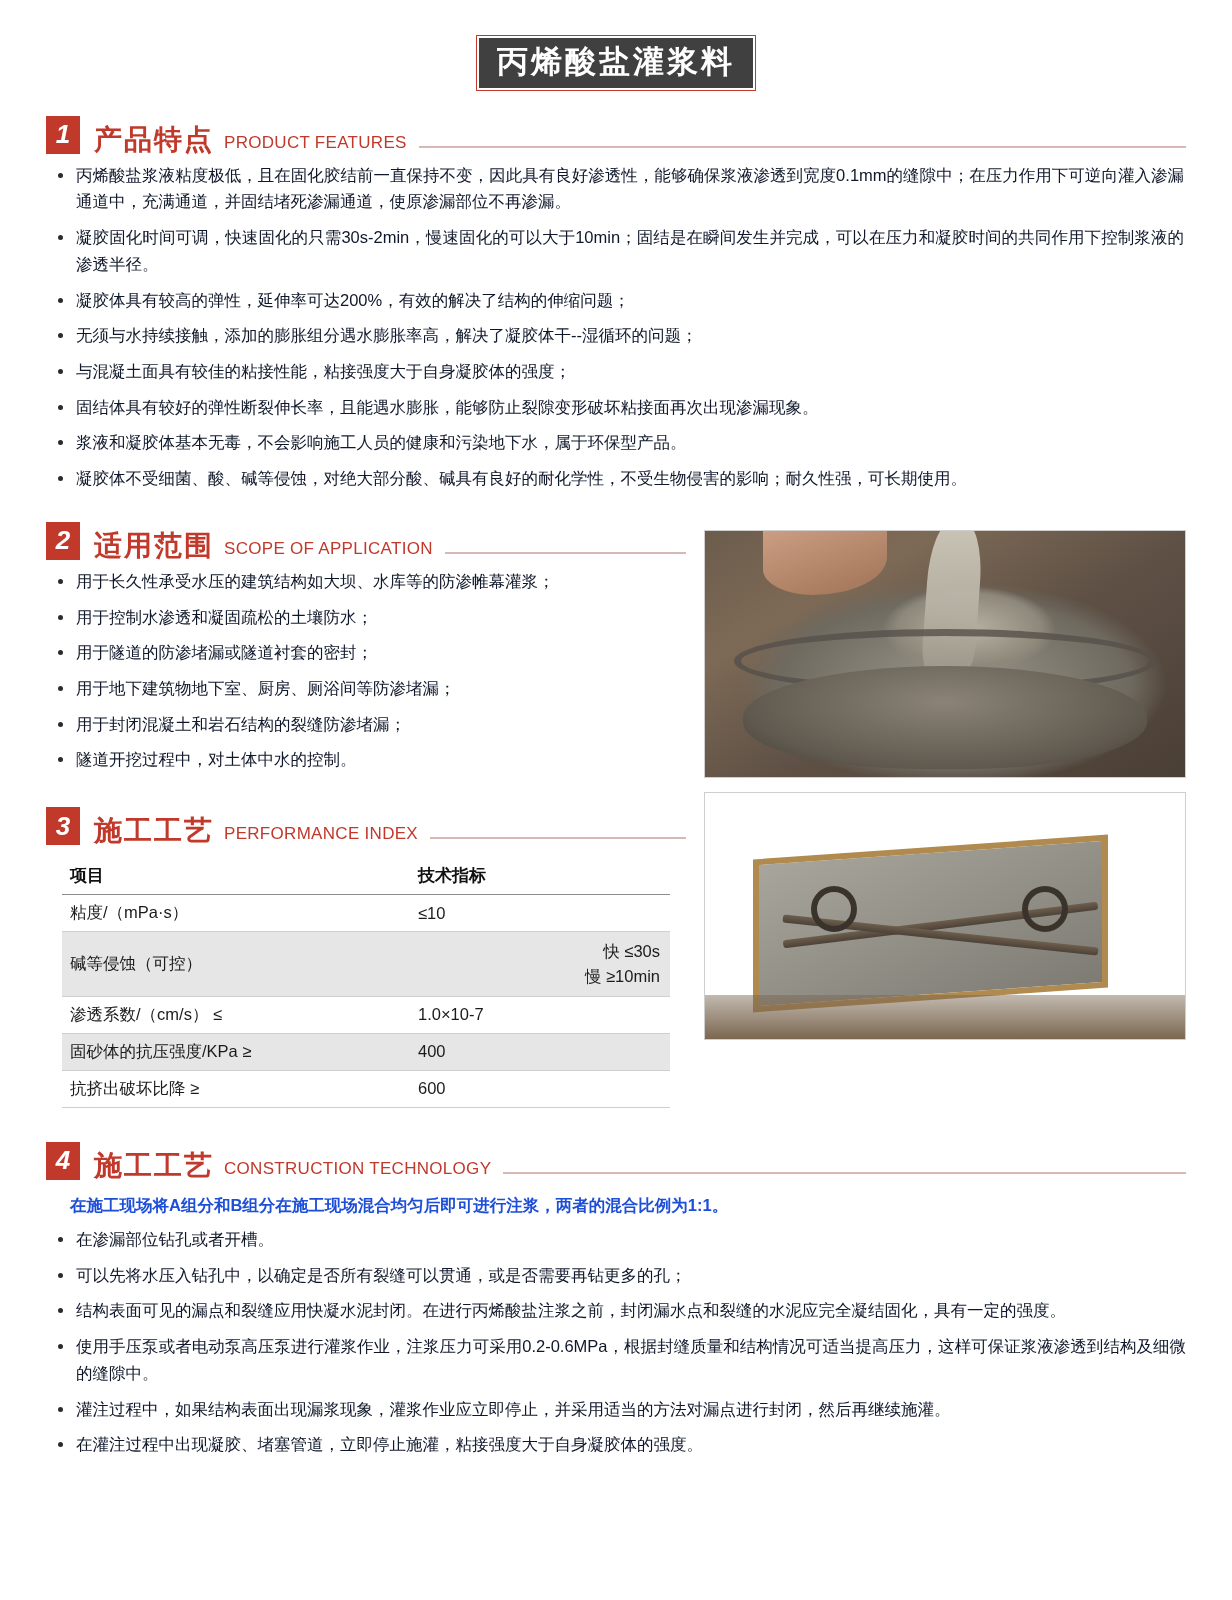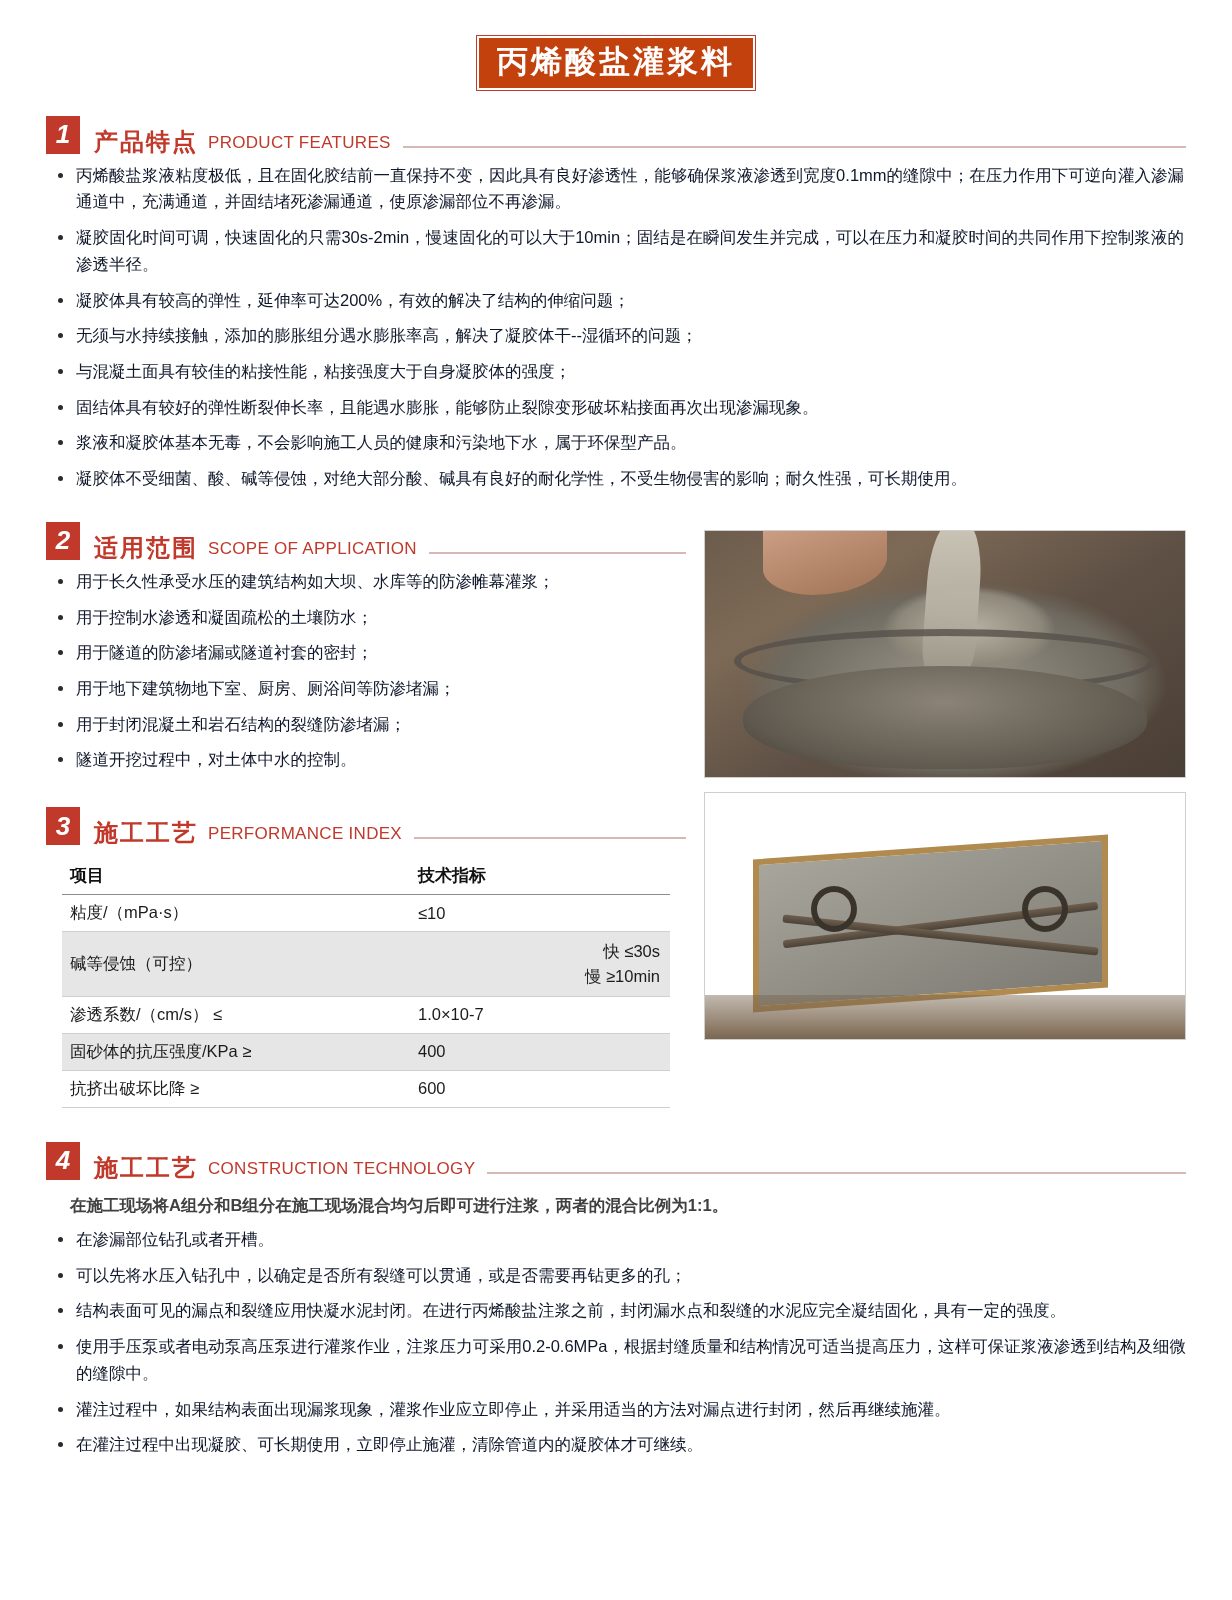--- a/index.html
+++ b/index.html
@@ -22,21 +22,21 @@
     box-sizing: border-box;
   }
 
   
   .doc-title-wrap {
     text-align: center;
     padding-top: 36px;
   }
   .doc-title {
     display: inline-block;
-    background: #c2410c;
+    background: #404040;
     color: #ffffff;
     font-size: 31px;
     font-weight: bold;
     letter-spacing: 3px;
     padding: 6px 18px 8px 18px;
     line-height: 1.15;
     border: 2px solid #ffffff;
     box-shadow: 0 0 0 1px #c0392b;
   }
 
@@ -55,21 +55,21 @@
     font-size: 26px;
     font-weight: bold;
     display: flex;
     align-items: center;
     justify-content: center;
     margin-right: 14px;
     font-style: italic;
     flex: 0 0 auto;
   }
   .sec-cn {
-    font-size: 24px;
+    font-size: 28px;
     font-weight: bold;
     color: #c0392b;
     letter-spacing: 2px;
     line-height: 1;
     margin-right: 10px;
     white-space: nowrap;
   }
   .sec-en {
     font-size: 17px;
     color: #c0392b;
@@ -261,21 +261,21 @@
   
   .sec4 {
     margin: 34px 46px 0 46px;
     padding-bottom: 40px;
   }
   .sec4-lead {
     font-size: 16.5px;
     font-weight: bold;
     margin: 12px 0 6px 24px;
     line-height: 1.6;
-    color: #404040;
+    color: #1d4ed8;
   }
 </style>
 </head>
 <body>
 
 <div class="page">
 
   <div class="doc-title-wrap">
     <span class="doc-title">丙烯酸盐灌浆料</span>
   </div>
@@ -386,17 +386,17 @@
       <div class="sec-en">CONSTRUCTION TECHNOLOGY</div>
       <div class="sec-rule"></div>
     </div>
     <div class="sec4-lead">在施工现场将A组分和B组分在施工现场混合均匀后即可进行注浆，两者的混合比例为1:1。</div>
     <ul class="bl">
       <li>在渗漏部位钻孔或者开槽。</li>
       <li>可以先将水压入钻孔中，以确定是否所有裂缝可以贯通，或是否需要再钻更多的孔；</li>
       <li>结构表面可见的漏点和裂缝应用快凝水泥封闭。在进行丙烯酸盐注浆之前，封闭漏水点和裂缝的水泥应完全凝结固化，具有一定的强度。</li>
       <li>使用手压泵或者电动泵高压泵进行灌浆作业，注浆压力可采用0.2-0.6MPa，根据封缝质量和结构情况可适当提高压力，这样可保证浆液渗透到结构及细微的缝隙中。</li>
       <li>灌注过程中，如果结构表面出现漏浆现象，灌浆作业应立即停止，并采用适当的方法对漏点进行封闭，然后再继续施灌。</li>
-      <li>在灌注过程中出现凝胶、可长期使用，立即停止施灌，清除管道内的凝胶体才可继续。</li>
+      <li>在灌注过程中出现凝胶、堵塞管道，立即停止施灌，粘接强度大于自身凝胶体的强度。</li>
     </ul>
   </div>
 
 </div>
 
 </body></html>

